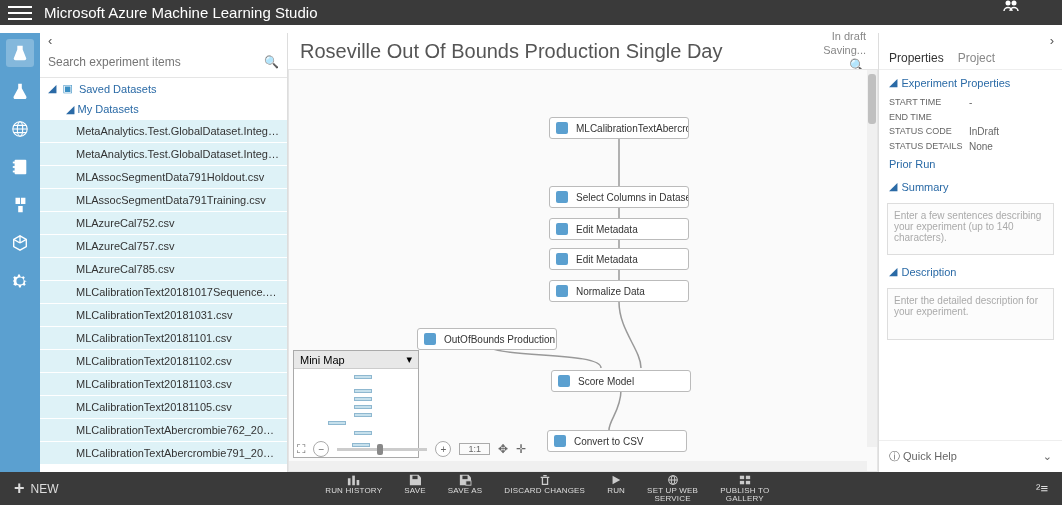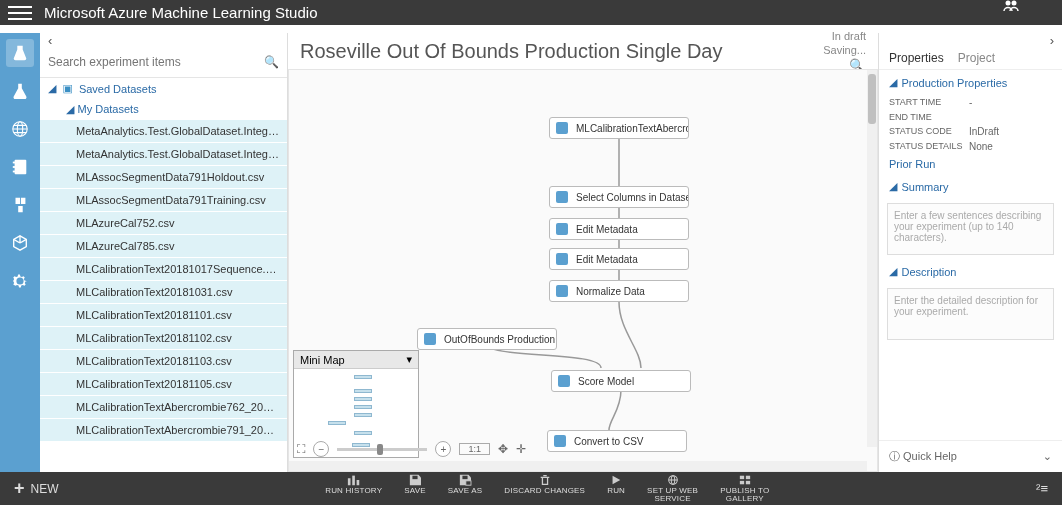--- a/index.html
+++ b/index.html
@@ -182,20 +182,21 @@
     <div class="tree-sub">
       <span>◢</span>
       <span>My Datasets</span>
     </div>
     <div id="tree-items">
         <div class="tree-item">MetaAnalytics.Test.GlobalDataset.IntegerCSVFile</div>
         <div class="tree-item">MetaAnalytics.Test.GlobalDataset.IntegerTSVFile</div>
         <div class="tree-item">MLAssocSegmentData791Holdout.csv</div>
         <div class="tree-item">MLAssocSegmentData791Training.csv</div>
         <div class="tree-item">MLAzureCal752.csv</div>
+        <div class="tree-item">MLAzureCal757.csv</div>
         <div class="tree-item">MLAzureCal785.csv</div>
         <div class="tree-item">MLCalibrationText20181017Sequence.csv</div>
         <div class="tree-item">MLCalibrationText20181031.csv</div>
         <div class="tree-item">MLCalibrationText20181101.csv</div>
         <div class="tree-item">MLCalibrationText20181102.csv</div>
         <div class="tree-item">MLCalibrationText20181103.csv</div>
         <div class="tree-item">MLCalibrationText20181105.csv</div>
         <div class="tree-item">MLCalibrationTextAbercrombie762_20181023.csv</div>
         <div class="tree-item">MLCalibrationTextAbercrombie791_20181201.csv</div>
       </div>
@@ -281,21 +282,21 @@
 </div>
 
 <div class="right-panel">
   <div class="expand-arrow">›</div>
   <div class="tabs">
     <div class="tab active">Properties</div>
     <div class="tab">Project</div>
   </div>
   <div class="section-hdr">
       <span>◢</span>
-      <span>Production Properties</span>
+      <span>Experiment Properties</span>
     </div>
   <div class="prop-row">
       <div class="prop-label">START TIME</div>
       <div>-</div>
     </div>
   <div class="prop-row">
       <div class="prop-label">END TIME</div>
     </div>
   <div class="prop-row">
       <div class="prop-label">STATUS CODE</div>

